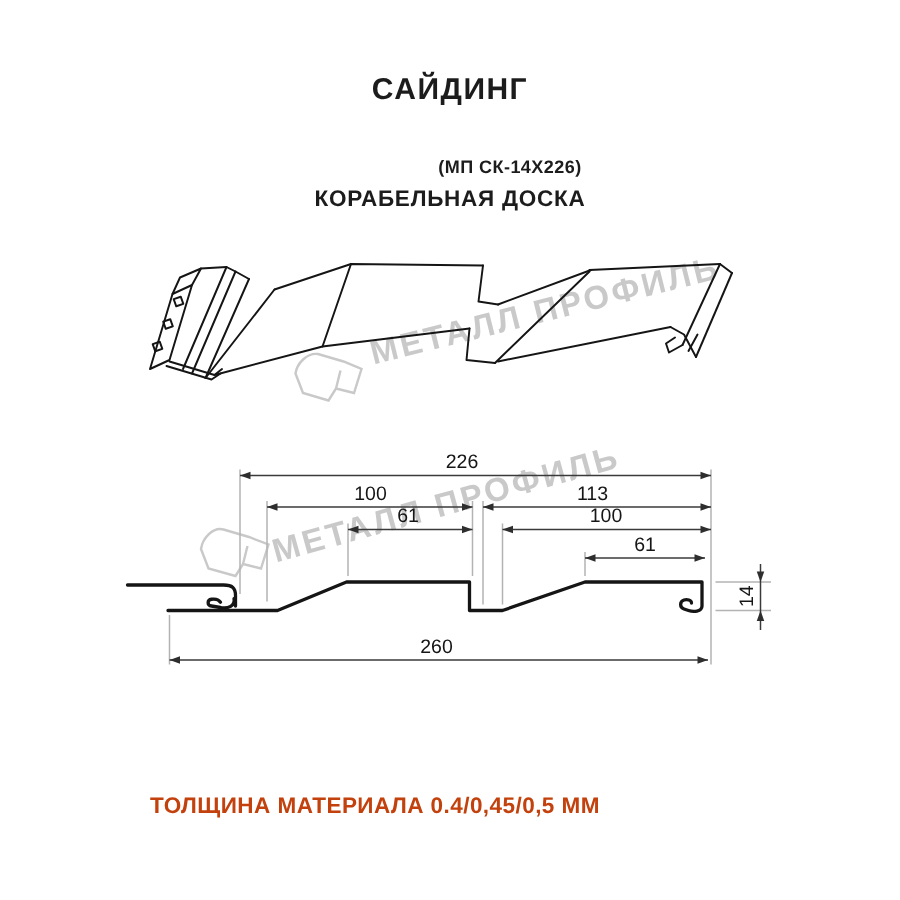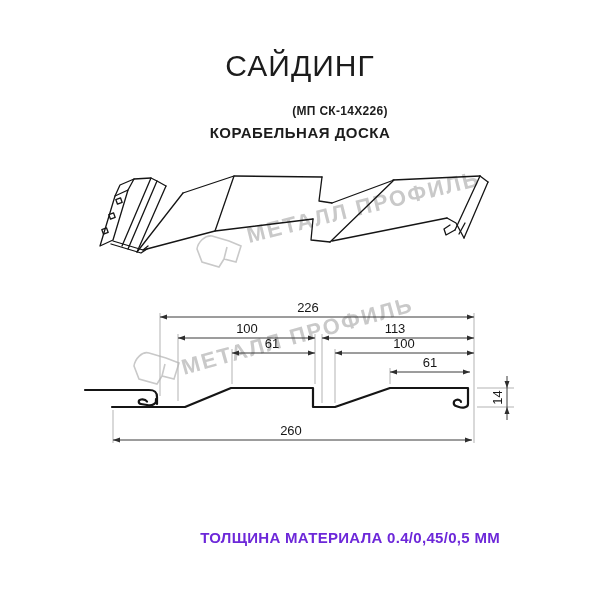--- a/index.html
+++ b/index.html
@@ -6,26 +6,26 @@
   .page{
     position:relative;
     width:600px;height:600px;
     background:#ffffff;
     font-family:"Liberation Sans", sans-serif;
     overflow:hidden;
   }
   .hdr{
     position:absolute;left:0;width:600px;text-align:center;color:#1c1c1c;
   }
-  .title{top:49px;font-size:30px;font-weight:400;letter-spacing:1px;}
+  .title{top:49px;font-size:20px;font-weight:700;letter-spacing:1px;}
   .subtitle{top:85px;font-size:15px;font-weight:700;letter-spacing:.5px;margin-top:39px;}
   .code{top:104px;font-size:12px;font-weight:700;letter-spacing:.3px;margin-left:40px;}
   .footer{
-    position:absolute;left:0;top:529px;width:500px;text-align:right;
-    font-size:15px;font-weight:700;letter-spacing:.3px;color:#6d28d9;
+    position:absolute;left:0;top:529px;width:500px;text-align:center;
+    font-size:15px;font-weight:700;letter-spacing:.3px;color:#c2410c;
   }
   svg.art{position:absolute;left:0;top:0;}
   .thin{stroke:#b3b3b3;stroke-width:1;fill:none;}
   .dim{stroke:#3a3a3a;stroke-width:1;fill:none;}
   .arr{fill:#2e2e2e;stroke:none;}
   .dtxt{font-family:"Liberation Sans",sans-serif;font-size:13px;fill:#161616;text-anchor:middle;}
   .ln{stroke:#151515;stroke-width:1.3;fill:none;stroke-linejoin:round;stroke-linecap:round;}
   .prof{stroke:#151515;stroke-width:2.2;fill:none;stroke-linejoin:round;stroke-linecap:round;}
   .wm{stroke-width:1.6;fill:none;}
   .wmtxt{font-family:"Liberation Sans",sans-serif;font-weight:700;font-size:22px;letter-spacing:2px;}

